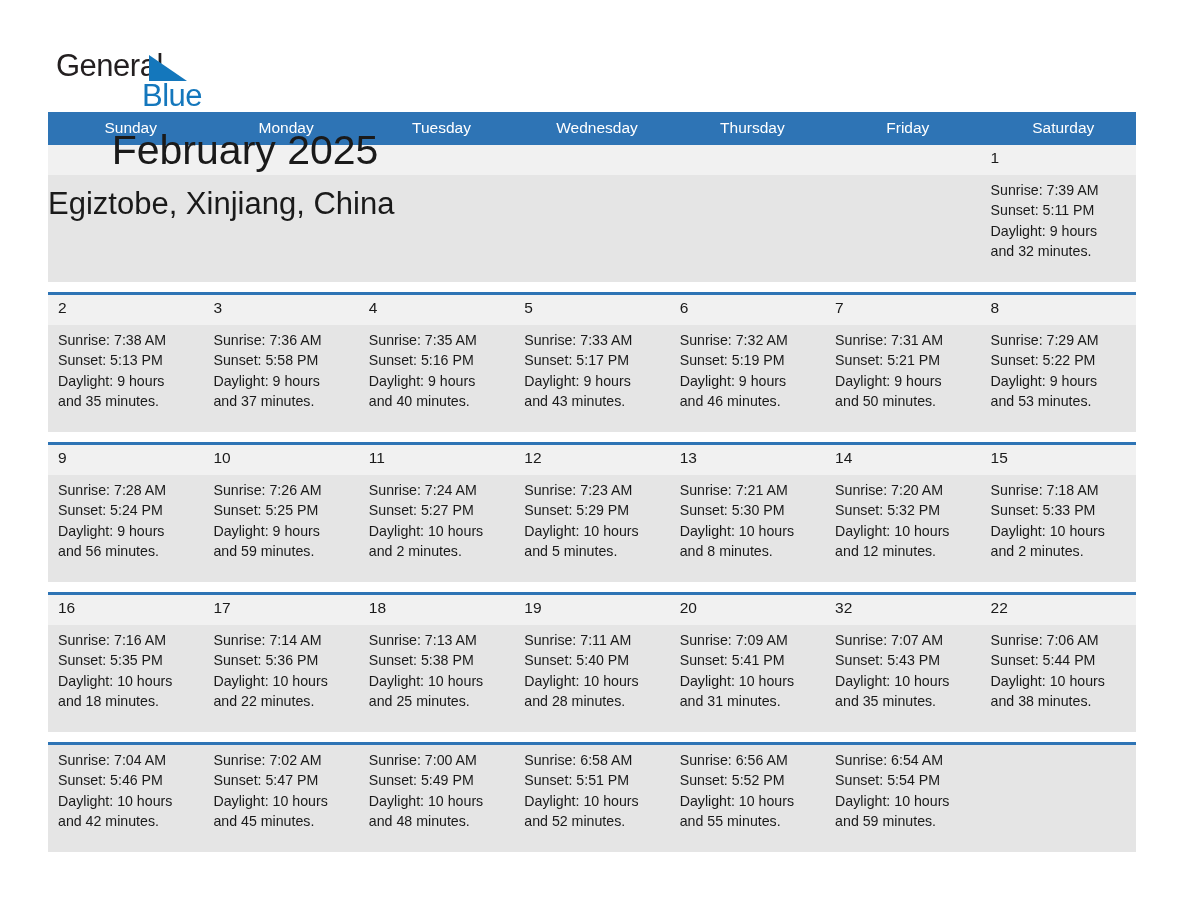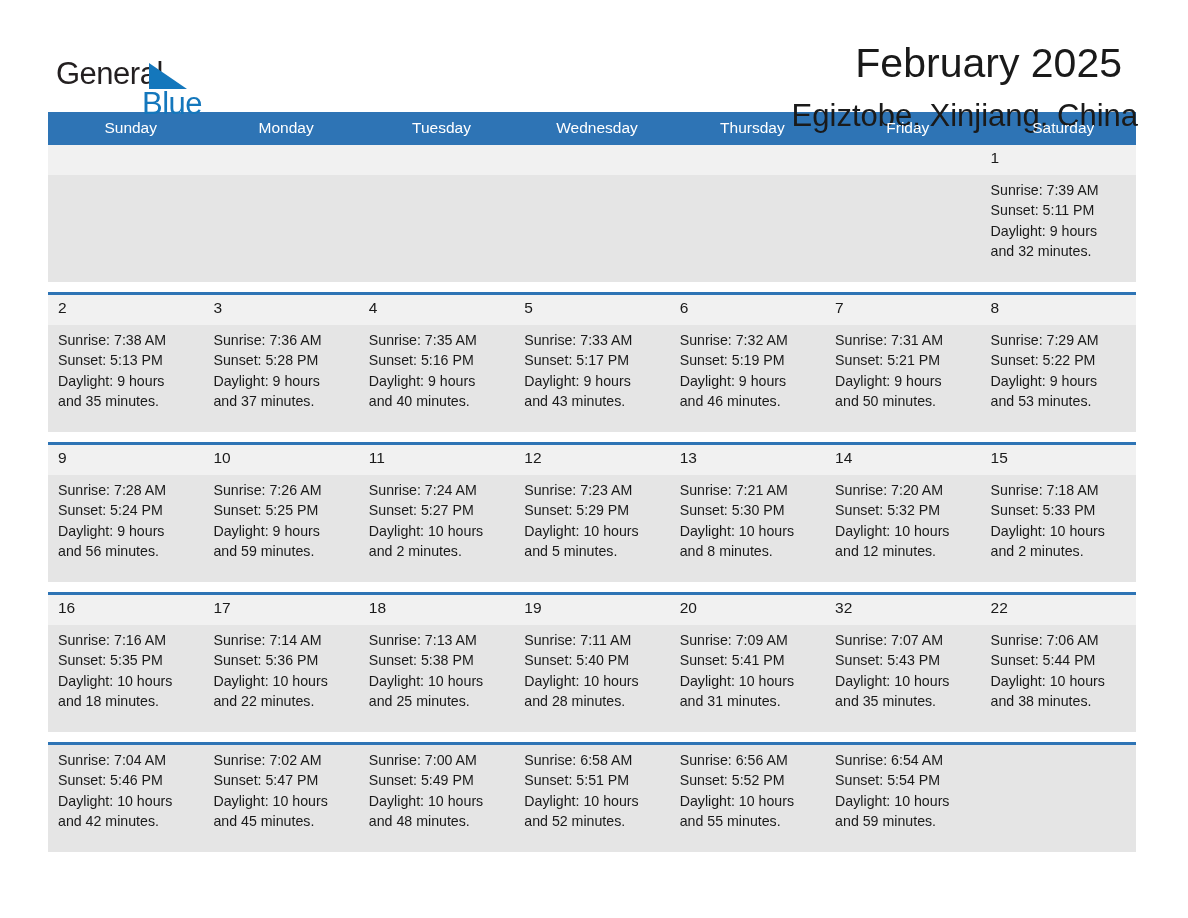--- a/index.html
+++ b/index.html
@@ -18,25 +18,26 @@
     position: relative;
     width: 1188px;
     height: 918px;
     box-sizing: border-box;
     padding: 0 48px;
   }
 
   
   .topbar {
     display: flex;
-    align-items: center;
+    align-items: flex-start;
     justify-content: space-between;
-    padding-top: 62px;
+    padding-top: 44px;
     height: 112px;
     box-sizing: border-box;
+    flex-direction: column;
   }
   .logo {
     position: relative;
     width: 150px;
     height: 70px;
     flex: 0 0 auto;
   }
   .logo-general {
     position: absolute;
     left: 8px;
@@ -237,21 +238,21 @@
       </tr>
       <tr class="info-row">
         <td>
           <div>Sunrise: 7:38 AM</div>
           <div>Sunset: 5:13 PM</div>
           <div>Daylight: 9 hours</div>
           <div>and 35 minutes.</div>
         </td>
         <td>
           <div>Sunrise: 7:36 AM</div>
-          <div>Sunset: 5:28 PM</div>
+          <div>Sunset: 5:58 PM</div>
           <div>Daylight: 9 hours</div>
           <div>and 37 minutes.</div>
         </td>
         <td>
           <div>Sunrise: 7:35 AM</div>
           <div>Sunset: 5:16 PM</div>
           <div>Daylight: 9 hours</div>
           <div>and 40 minutes.</div>
         </td>
         <td>

